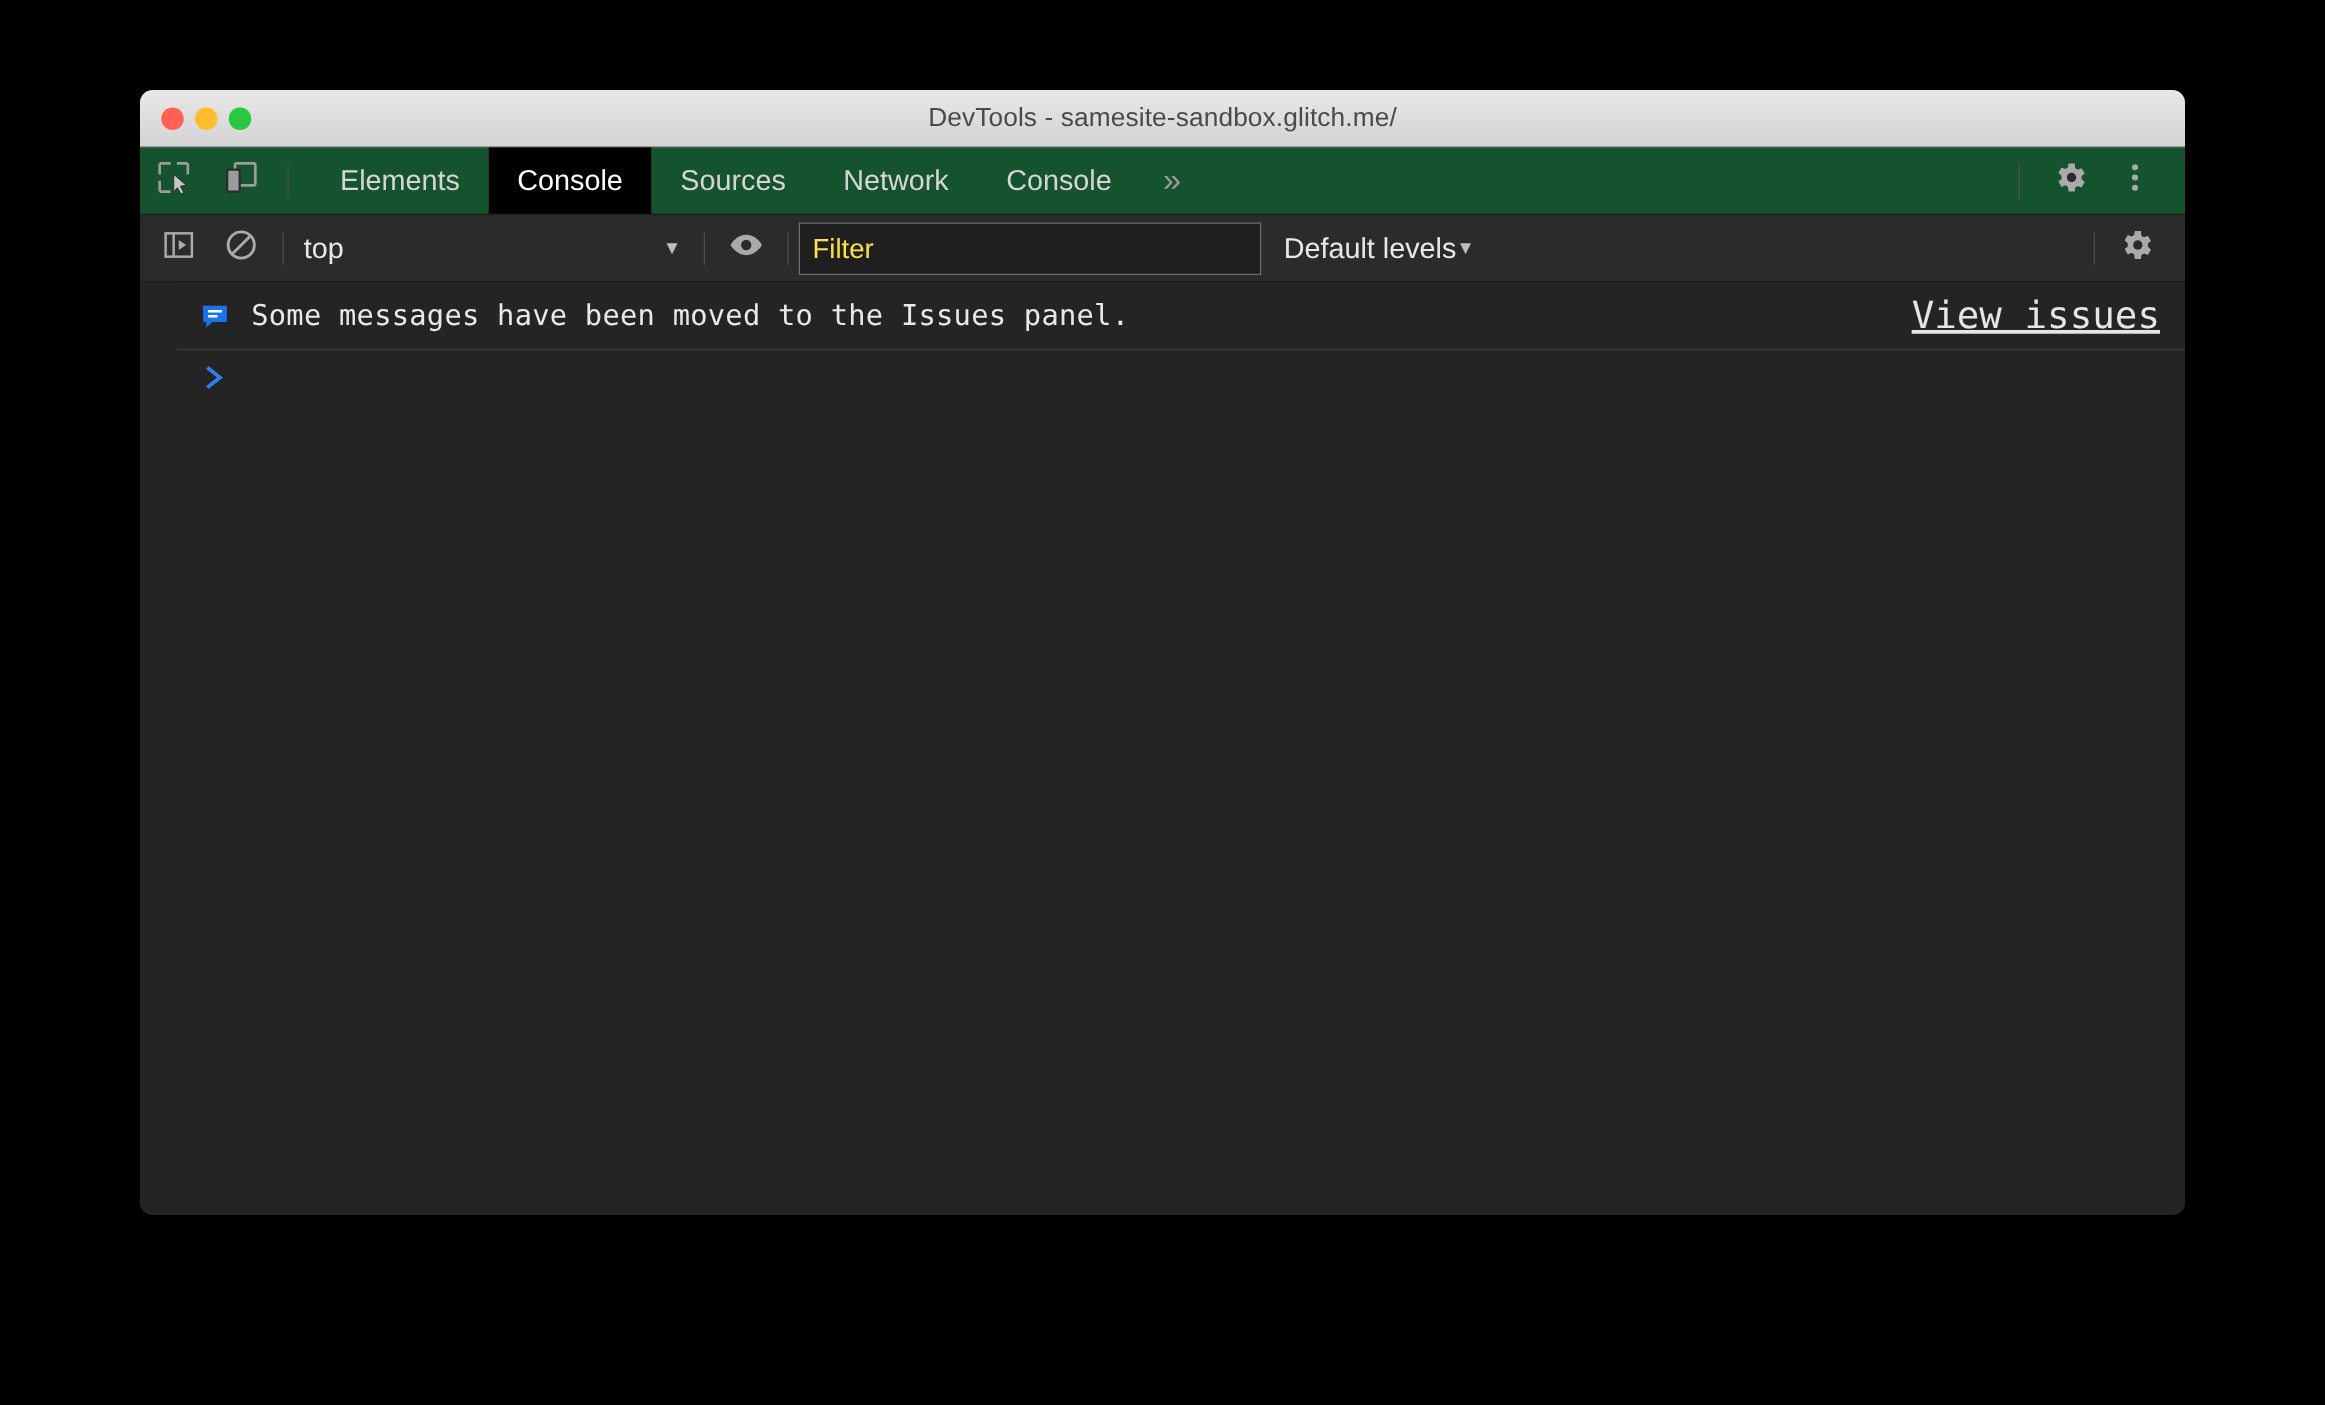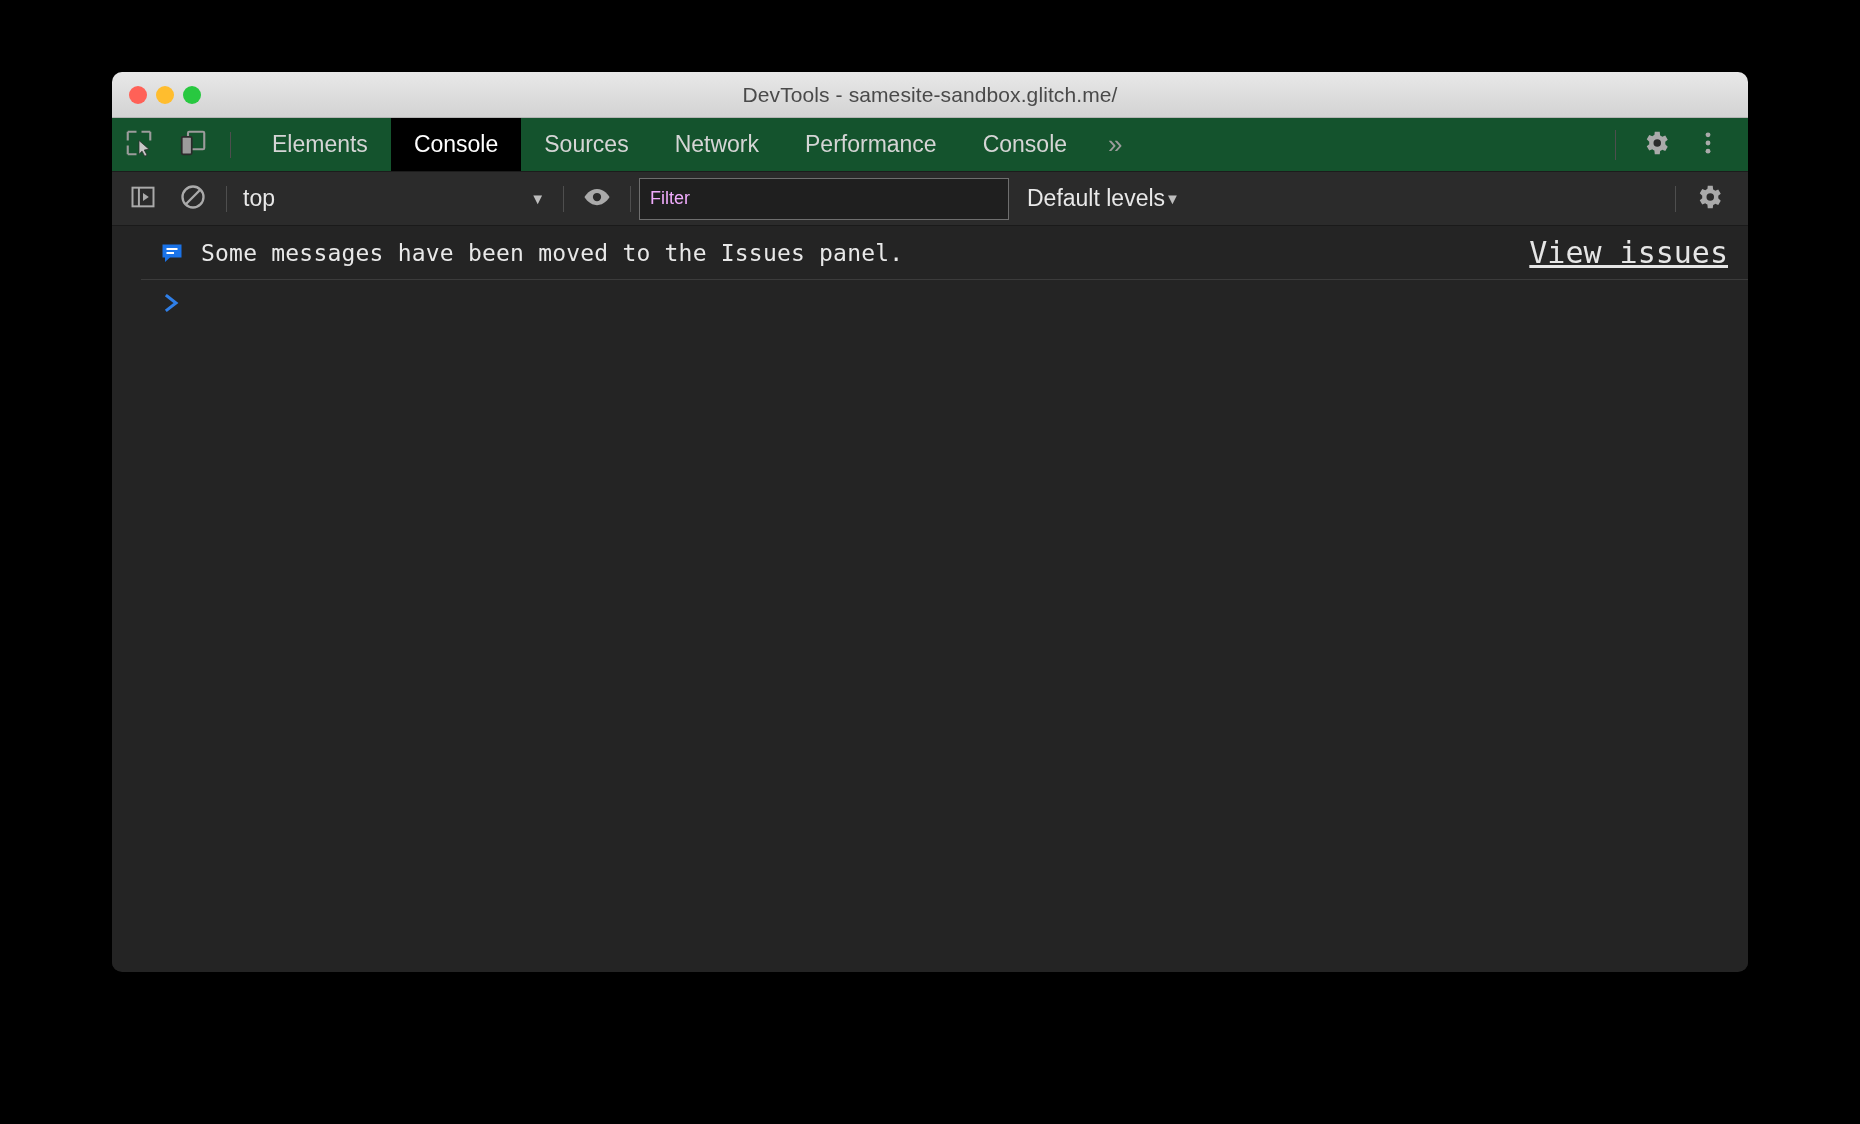--- a/index.html
+++ b/index.html
@@ -184,22 +184,22 @@
     width: 370px;
     height: 42px;
     background: #1f1f1f;
     border: 1px solid #6e6e6e;
     display: flex;
     align-items: center;
     padding: 0 10px;
     cursor: text;
   }
   #filter-placeholder {
-    font-size: 18px;
-    color: #f0abfc;
+    font-size: 22px;
+    color: #fde047;
   }
   #levels-select {
     display: flex;
     align-items: center;
     margin-left: 18px;
     cursor: pointer;
   }
   #levels-label {
     font-size: 23px;
     color: #e8e8e8;
@@ -308,21 +308,20 @@
         </span>
       </div>
 
       <span class="vsep"></span>
 
       <div class="tabs">
         <div class="tab">Elements</div>
         <div class="tab active">Console</div>
         <div class="tab">Sources</div>
         <div class="tab">Network</div>
-        <div class="tab">Performance</div>
         <div class="tab">Console</div>
         <div class="tab more">»</div>
       </div>
 
       <div id="tabbar-right">
         <span class="right-sep"></span>
         <div class="icon-btn">
           <span>
             <svg width="30" height="30" viewBox="0 0 24 24">
               <path fill="#aaaaaa" d="M19.4 13a7.6 7.6 0 0 0 0-2l2-1.6-2-3.4-2.4 1a7.6 7.6 0 0 0-1.7-1L15 3H11l-.3 2.6a7.6 7.6 0 0 0-1.7 1l-2.4-1-2 3.4L6.6 11a7.6 7.6 0 0 0 0 2l-2 1.6 2 3.4 2.4-1a7.6 7.6 0 0 0 1.7 1L11 21h4l.3-2.6a7.6 7.6 0 0 0 1.7-1l2.4 1 2-3.4z"></path>

